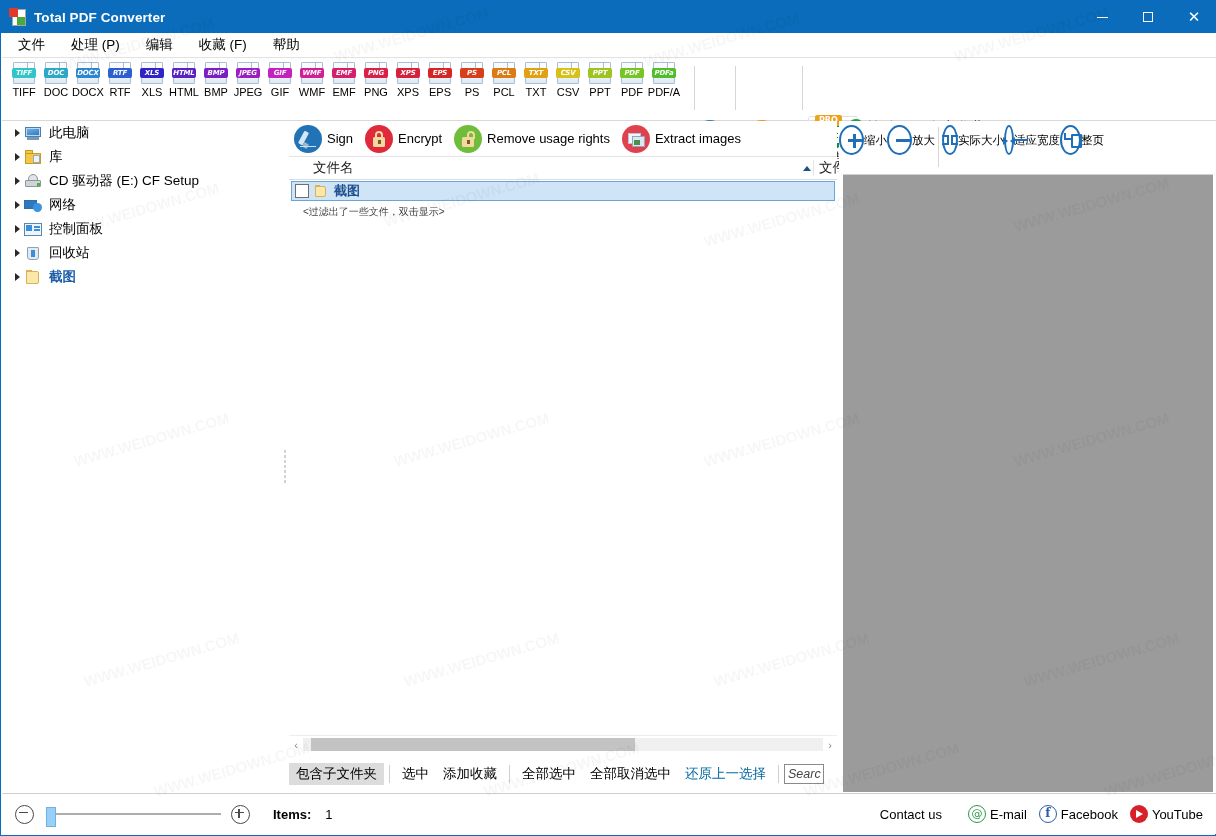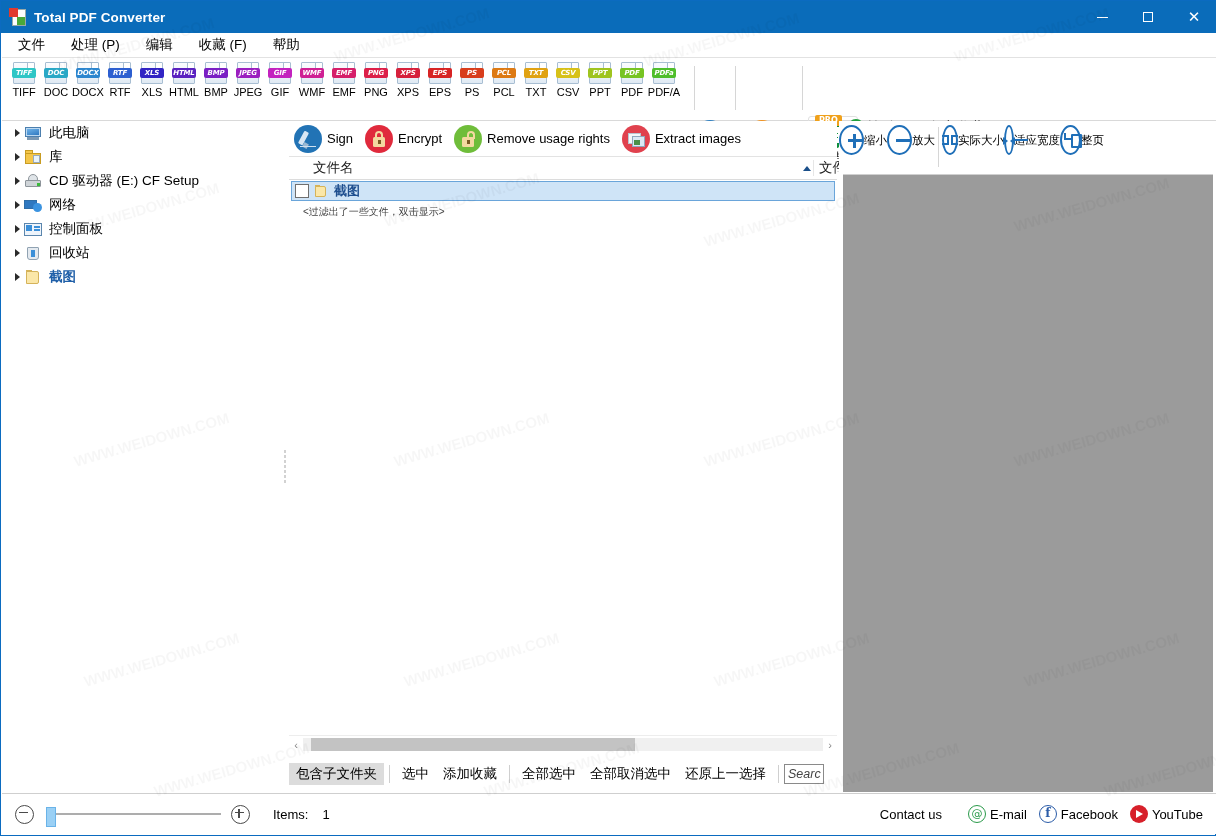--- a/index.html
+++ b/index.html
@@ -158,21 +158,21 @@
   .filternote{font-size:10px;color:#444;padding:4px 0 0 14px;}
 
   .hscroll{position:absolute;left:0;bottom:42px;width:548px;height:17px;background:#fff;border-top:1px solid #ededed;display:flex;align-items:center;}
   .hs-arrow{width:14px;text-align:center;color:#888;font-size:11px;}
   .hs-track{flex:1;height:13px;background:#f0f0f0;position:relative;}
   .hs-thumb{position:absolute;left:8px;top:0;width:324px;height:13px;background:#c3c3c3;}
 
   .selbar{position:absolute;left:0;bottom:8px;width:548px;height:26px;display:flex;align-items:center;font-size:13.5px;}
   .selbtn{padding:2px 7px;white-space:nowrap;}
   .selbtn.active{background:#dcdcdc;}
-  .selbtn.dim{color:#000000;}
+  .selbtn.dim{color:#0369a1;}
   .vsep{width:1px;height:18px;background:#cfcfcf;margin:0 5px;}
   .searchbox{width:40px;height:20px;border:1px solid #8a8a8a;background:#fff;font-style:italic;color:#444;font-size:12.5px;padding-left:3px;overflow:hidden;white-space:nowrap;box-sizing:border-box;line-height:18px;}
 
   
   .rightpanel{position:absolute;left:838px;top:120px;width:377px;height:674px;background:#fff;}
   .ztools{height:53px;display:flex;align-items:flex-start;padding-top:4px;}
   .zbtn{width:48px;display:flex;flex-direction:row;align-items:center;}
   .zc{width:30px;height:30px;border-radius:50%;border:2px solid #1f6fb8;box-sizing:border-box;position:relative;}
   .zc .hbar{position:absolute;left:7px;top:12px;width:14px;height:2.5px;background:#1f6fb8;}
   .zc .vbar{position:absolute;left:12px;top:7px;width:2.5px;height:14px;background:#1f6fb8;}
@@ -192,21 +192,21 @@
   .preview{position:absolute;left:4px;top:53px;width:370px;height:617px;background:#9b9b9b;border-top:1px solid #d0d0d0;}
 
   
   .status{position:absolute;left:1px;bottom:1px;width:1214px;height:40px;background:#fff;border-top:1px solid #cfcfcf;display:flex;align-items:center;}
   .sc{width:17px;height:17px;border-radius:50%;border:1.4px solid #4a4a4a;position:relative;margin-left:13px;flex:0 0 auto;}
   .sc .h{position:absolute;left:3px;top:6.4px;width:9px;height:1.5px;background:#4a4a4a;}
   .sc .v{position:absolute;left:6.4px;top:3px;width:1.5px;height:9px;background:#4a4a4a;}
   .slider{margin-left:12px;width:175px;height:14px;position:relative;}
   .slider .track{position:absolute;left:0;top:6px;width:175px;height:2px;background:#adadad;}
   .slider .thumb{position:absolute;left:0;top:0;width:10px;height:20px;background:#9ad0f5;border:1px solid #6ab3e8;box-sizing:border-box;}
-  .items{margin-left:23px;font-size:13px;font-weight:normal;}
+  .items{margin-left:23px;font-size:13px;font-weight:bold;}
   .itemsn{margin-left:14px;font-size:13px;}
   .contact{position:absolute;right:13px;display:flex;align-items:center;font-size:13px;}
   .contact .lbl{margin-right:14px;}
   .soc{display:flex;align-items:center;margin-left:12px;}
   .soc .sic{width:18px;height:18px;border-radius:50%;margin-right:4px;position:relative;flex:0 0 auto;box-sizing:border-box;}
   .sic.mail{border:1.6px solid #2a9a4a;color:#2a9a4a;font-size:11px;text-align:center;line-height:15px;font-family:"DejaVu Sans",sans-serif;}
   .sic.fb{border:1.6px solid #2b5ca8;color:#2b5ca8;font-size:12px;font-weight:bold;text-align:center;line-height:15px;font-family:"DejaVu Serif",serif;}
   .sic.yt{background:#d7202a;}
   .sic.yt:after{content:"";position:absolute;left:6.5px;top:4.5px;border-left:7px solid #fff;border-top:4.5px solid transparent;border-bottom:4.5px solid transparent;}
 

